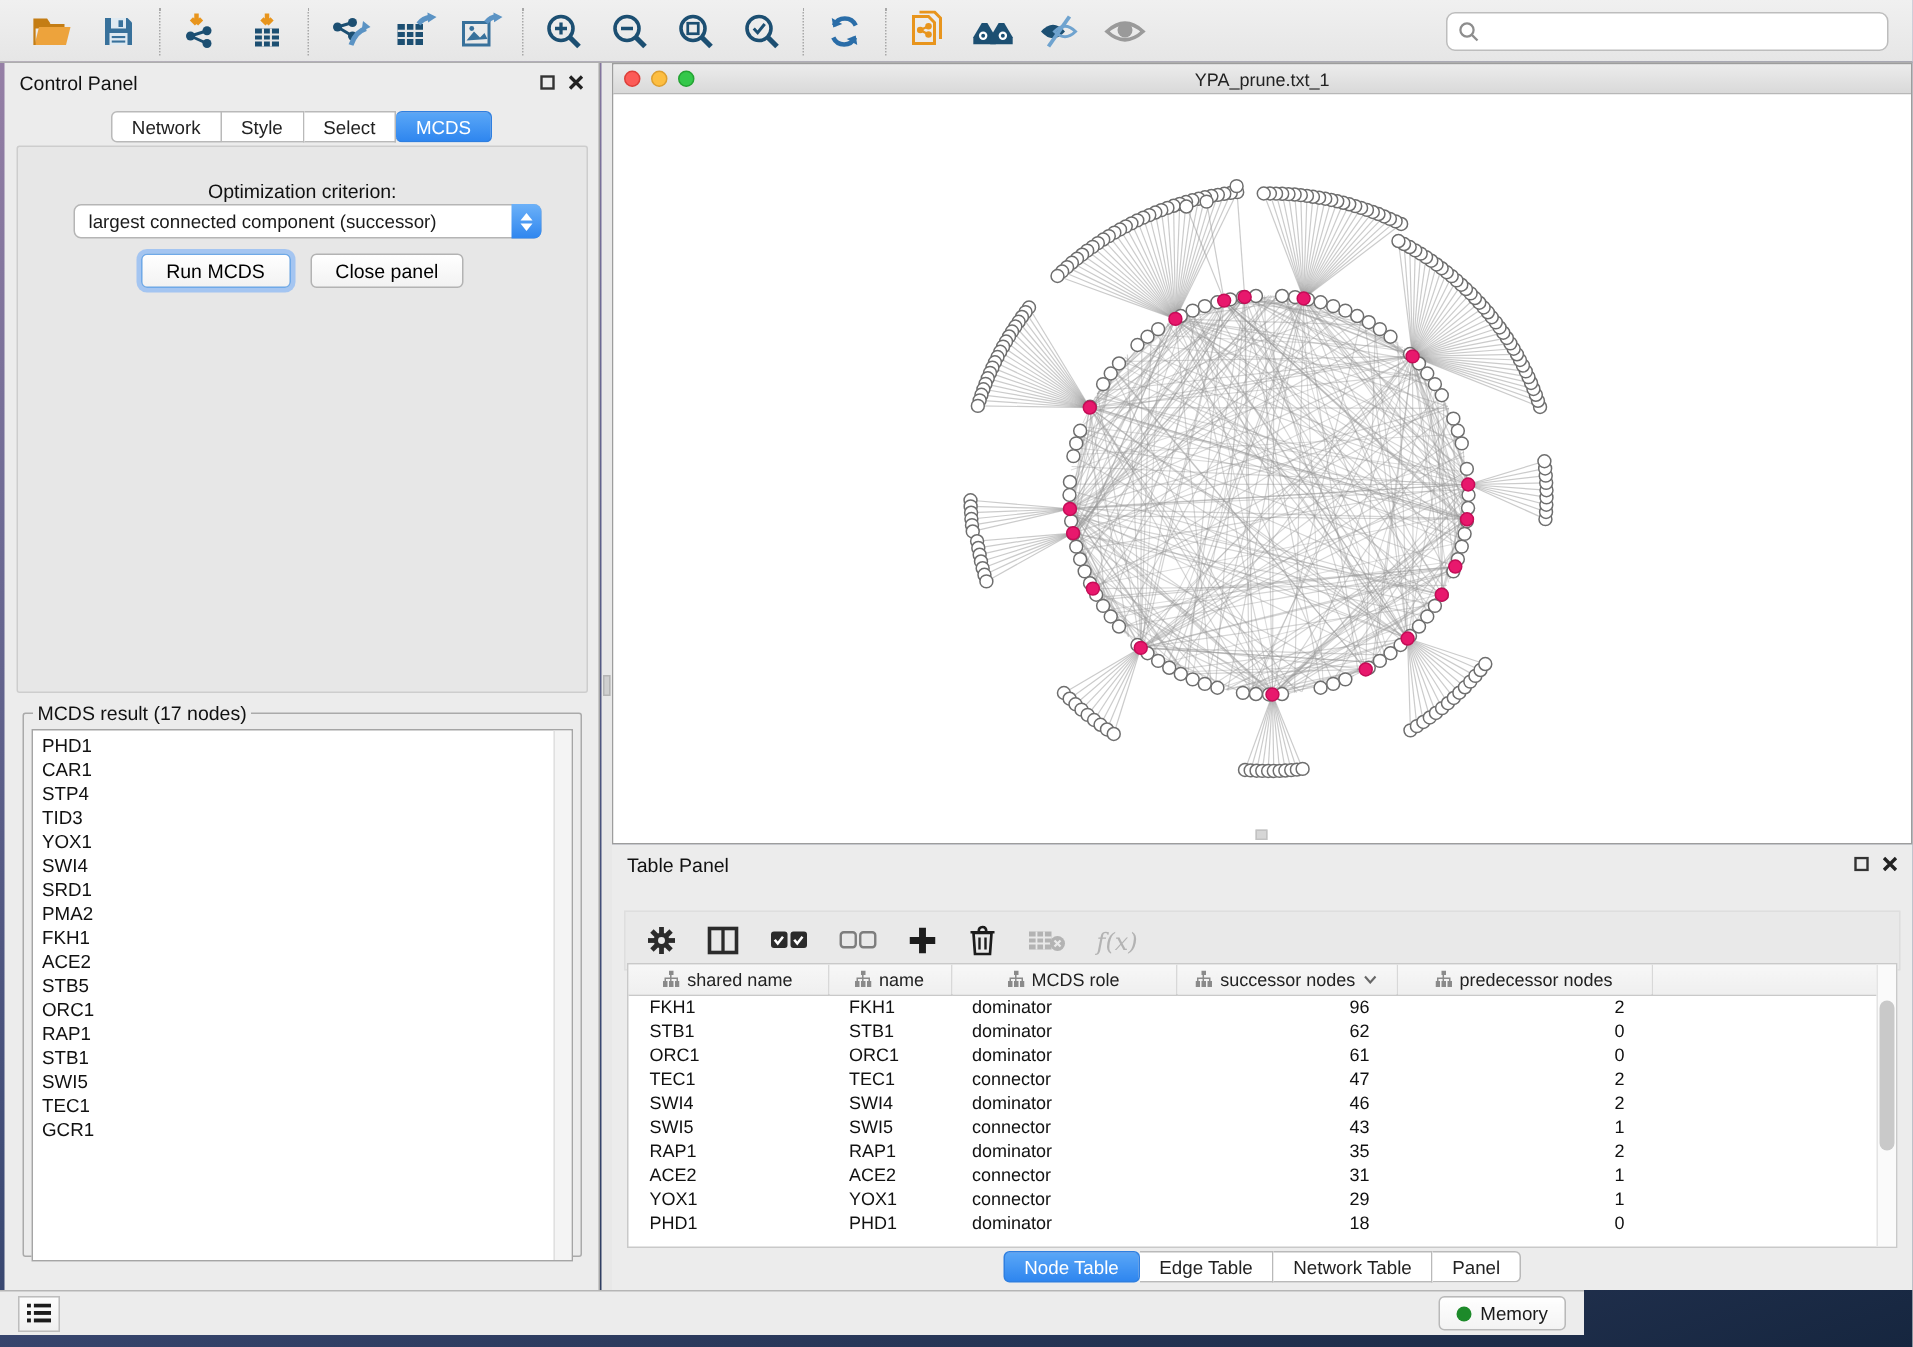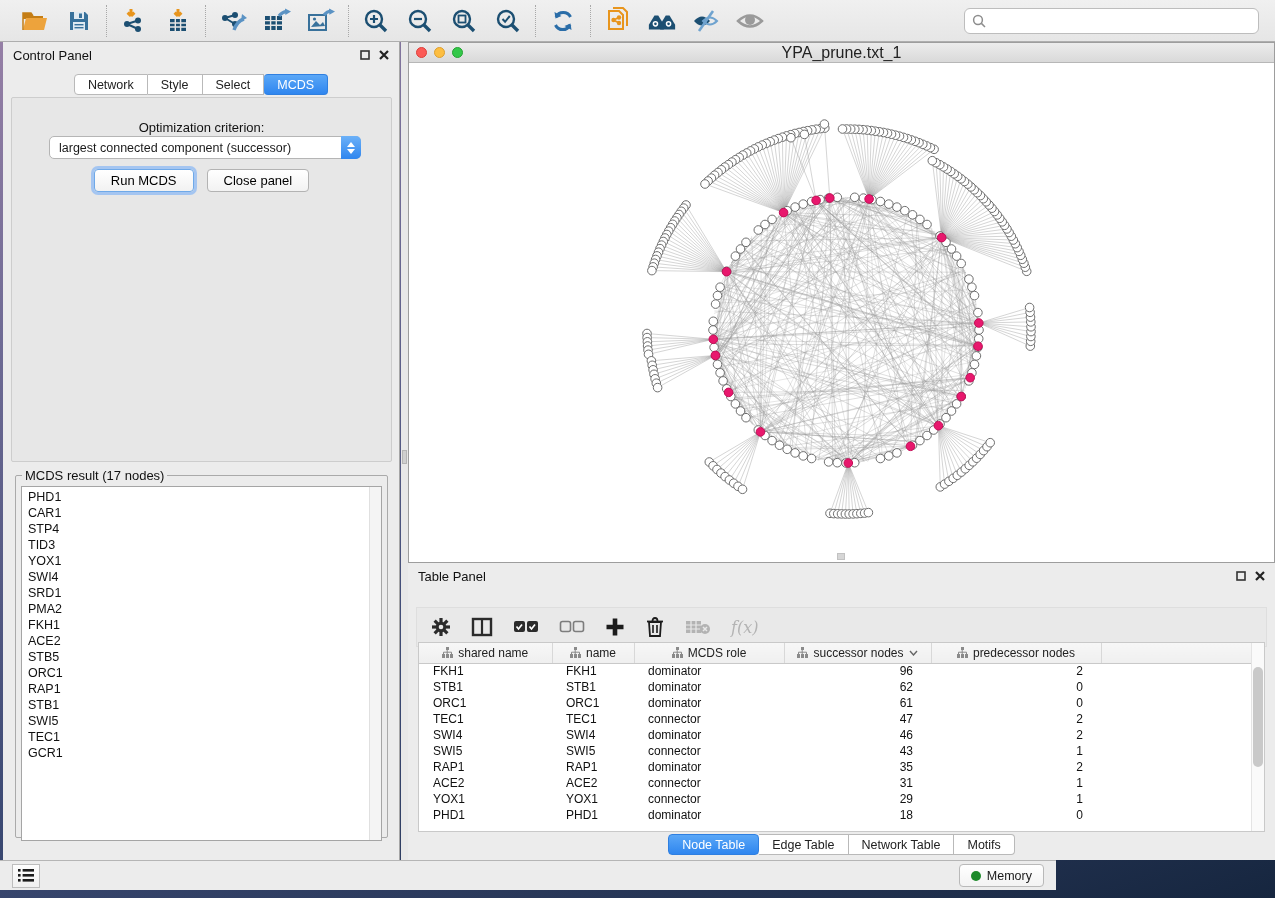--- a/index.html
+++ b/index.html
@@ -65,21 +65,21 @@
   
   .net-window { position:absolute; left:408px; top:42px; width:867px; height:521px;
                 border:1px solid #9d9d9d; background:#fff; }
   .net-titlebar { height:20px; background:linear-gradient(#ececec,#d9d9d9); border-bottom:1px solid #b7b7b7;
                   display:flex; align-items:center; padding:0 7px; position:relative; }
   .lights { display:flex; gap:7px; }
   .light { width:11px; height:11px; border-radius:50%; }
   .light.red { background:#fc5b57; border:1px solid #dd3f39; }
   .light.yellow { background:#fdbe41; border:1px solid #dd9f2f; }
   .light.green { background:#34c84a; border:1px solid #24a333; }
-  .net-title { position:absolute; left:0; right:0; text-align:center; font-size:16px; color:#222; }
+  .net-title { position:absolute; left:0; right:0; text-align:center; font-size:12px; color:#222; }
   .net-canvas { position:relative; width:865px; height:499px; background:#fff; }
   .net-canvas svg { display:block; }
   .net-resize-dot { position:absolute; left:428px; bottom:2px; width:8px; height:7px; background:#d6d6d6; border:1px solid #c2c2c2; }
 
   
   .table-panel { position:absolute; left:408px; top:563px; width:867px; height:297px; background:#ececec; }
   .tp-toolbar { position:absolute; left:8px; top:44px; width:851px; height:40px; background:#e9e9e9;
                 border:1px solid #dedede; display:flex; align-items:center; gap:20px; padding:0 14px; }
   .tp-ico { display:flex; align-items:center; justify-content:center; }
   .fx { font-family:"DejaVu Serif", serif; font-style:italic; font-size:16px; color:#b3b3b3; }
@@ -1391,21 +1391,21 @@
       </table>
       <div class="tbl-track">
           <div class="tbl-thumb"></div>
         </div>
     </div>
     <div class="tp-tabs">
       <div class="seg">
         <div class="seg-btn sel">Node Table</div>
         <div class="seg-btn">Edge Table</div>
         <div class="seg-btn">Network Table</div>
-        <div class="seg-btn">Motifs</div>
+        <div class="seg-btn">Panel</div>
       </div>
     </div>
   </div>
 
   <div class="status-bar">
     <div class="list-btn">
       <svg width="16" height="13" viewBox="0 0 16 13">
           <g fill="#1c1c1c">
             <rect x="0" y="0" width="2.6" height="2.6"></rect>
             <rect x="4.6" y="0" width="11.4" height="2.6"></rect>

